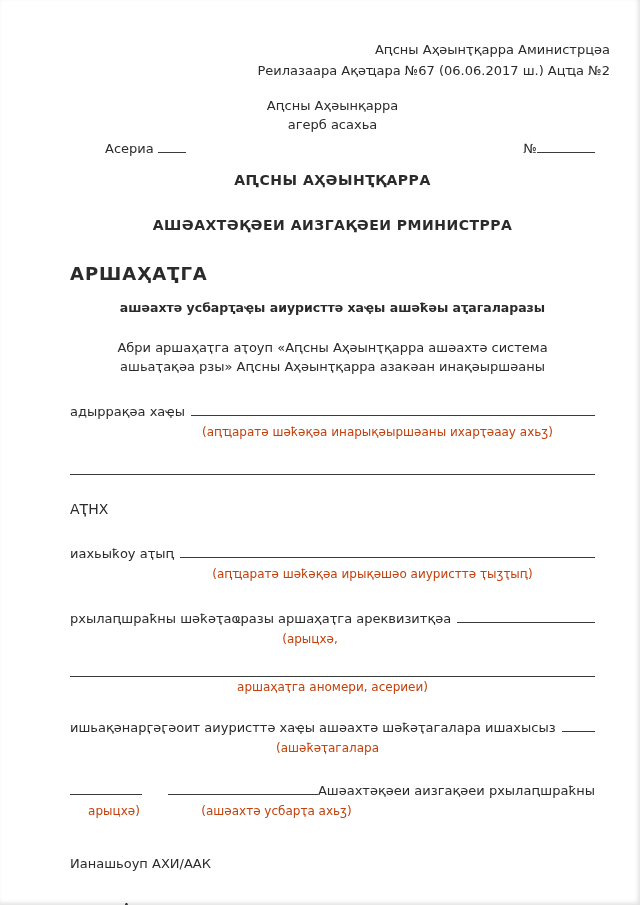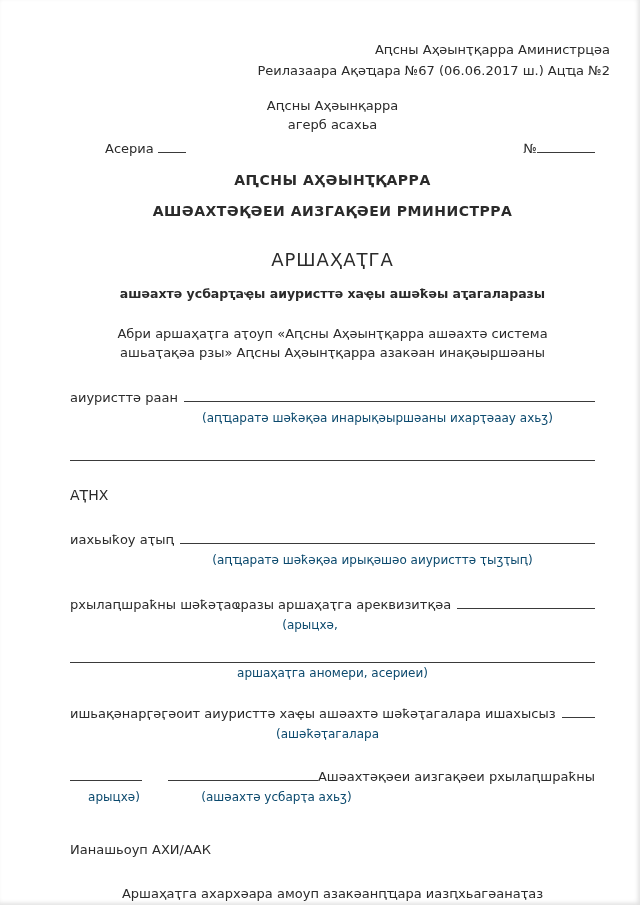--- a/index.html
+++ b/index.html
@@ -51,24 +51,24 @@
     margin-left: 6px;
     height: 1.1em;
   }
   .heading {
     text-align: center;
     font-weight: bold;
     font-size: 14px;
     letter-spacing: 0.5px;
   }
   .heading.first { margin-top: 12px; }
-  .heading.second { margin-top: 10px; }
+  .heading.second { margin-top: 24px; }
   .doc-title {
-    text-align: center;
-    font-weight: normal;
+    text-align: left;
+    font-weight: bold;
     font-size: 18px;
     letter-spacing: 1px;
     margin-top: 26px;
   }
   .doc-subtitle {
     text-align: center;
     font-weight: bold;
     font-size: 12.5px;
     margin-top: 12px;
   }
@@ -78,21 +78,21 @@
     max-width: 440px;
   }
   .field-row {
     display: flex;
     align-items: baseline;
     margin-top: 24px;
     white-space: nowrap;
   }
   .caption {
     font-size: 12px;
-    color: #0c4a6e;
+    color: #c2410c;
     margin-top: 2px;
   }
   .caption.center { text-align: center; }
   .caption.right { text-align: center; }
   .full-line {
     border-bottom: 1px solid #3a3a3a;
     height: 1.1em;
     margin-top: 18px;
   }
   .section-label {
@@ -139,21 +139,21 @@
   </div>
 
   <div class="heading first">АԤСНЫ АҲӘЫНҬҚАРРА</div>
   <div class="heading second">АШӘАХТӘҚӘЕИ АИЗГАҚӘЕИ РМИНИСТРРА</div>
 
   <div class="doc-title">АРШАҲАҬГА</div>
   <div class="doc-subtitle">ашәахтә усбарҭаҿы аиуристтә хаҿы ашәҟәы аҭагаларазы</div>
   <div class="intro">Абри аршаҳаҭга аҭоуп «Аԥсны Аҳәынҭқарра ашәахтә система ашьаҭақәа рзы» Аԥсны Аҳәынҭқарра азакәан инақәыршәаны</div>
 
   <div class="field-row">
-    <span>аиуристтә раан</span>
+    <span>адыррақәа хаҿы</span>
     <span class="fill-line"></span>
   </div>
   <div class="caption center" style="padding-left:90px">(аԥҵаратә шәҟәқәа инарықәыршәаны ихарҭәаау ахьӡ)</div>
 
   <div class="full-line"></div>
 
   <div class="section-label">АҬНХ</div>
 
   <div class="field-row">
     <span>иахьыҟоу аҭыԥ</span>

